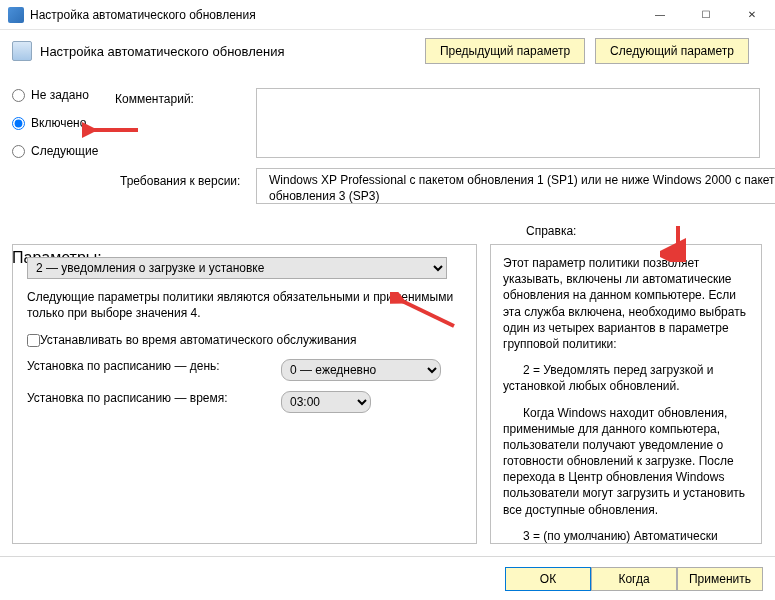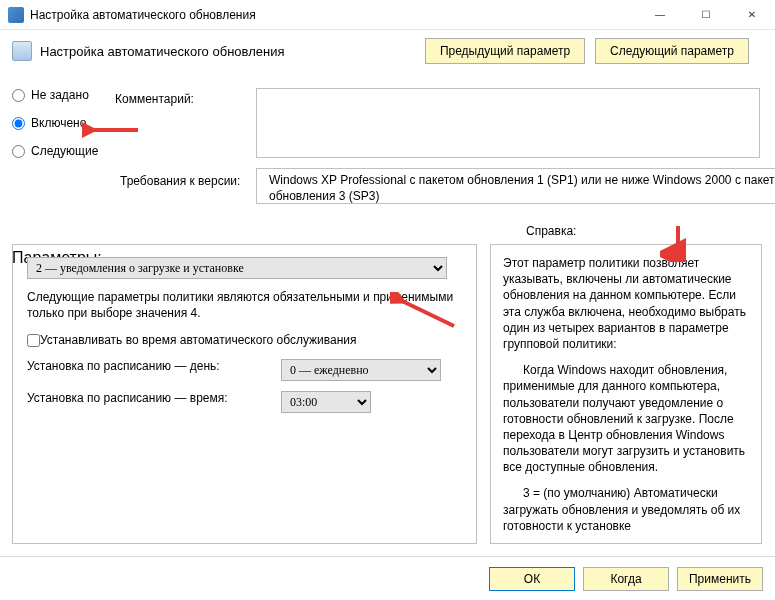--- a/index.html
+++ b/index.html
@@ -95,38 +95,38 @@
   width: 272px; height: 300px;
   border: 1px solid #c0c0c0;
   padding: 10px 12px;
   overflow-y: scroll;
   line-height: 1.35;
 }
 .help-panel p { margin-bottom: 10px; }
 .help-panel .indent { text-indent: 20px; }
 .params-panel .row { margin-bottom: 10px; }
 .params-panel select {
-  font-family: Liberation Serif, serif; font-size: 12px;
+  font-family: Liberation Sans, sans-serif; font-size: 12px;
   border: 1px solid #adadad;
   background: #e6e6e6;
   padding: 2px 4px;
 }
 .sel-main { width: 420px; }
 .chk-row { display: flex; align-items: center; margin: 12px 0; }
 .chk-row input { margin: 0; }
 .sched-row { display: flex; align-items: flex-start; gap: 6px; margin-bottom: 10px; }
 .sched-row .lbl { width: 248px; }
-.sched-row select { width: 160px; }
+.sched-row select { width: 160px; border-radius: 9px; }
 .sel-time { width: 90px !important; }
 .footer {
   position: absolute; left: 0; bottom: 0; right: 0;
   height: 44px;
   border-top: 1px solid #d8d8d8;
   display: flex; align-items: center; justify-content: flex-end;
-  gap: 8px; padding: 0 12px;
+  padding: 0 12px;
 }
 .footer .btn { width: 86px; padding: 4px 0; }
 .footer .btn.primary { border-color: #0078d7; }
 .arrow {
   position: absolute;
   pointer-events: none;
 }
 </style>
 </head>
 <body>
@@ -194,20 +194,21 @@
   <div class="sched-row">
     <span class="lbl">Установка по расписанию — время:</span>
     <select class="sel-time">
       <option>03:00</option>
     </select>
   </div>
 </div>
 
 <div class="help-panel">
   <p>Этот параметр политики позволяет указывать, включены ли автоматические обновления на данном компьютере. Если эта служба включена, необходимо выбрать один из четырех вариантов в параметре групповой политики:</p>
+  <p class="indent">2 = Уведомлять перед загрузкой и установкой любых обновлений.</p>
   <p class="indent">Когда Windows находит обновления, применимые для данного компьютера, пользователи получают уведомление о готовности обновлений к загрузке. После перехода в Центр обновления Windows пользователи могут загрузить и установить все доступные обновления.</p>
   <p class="indent">3 = (по умолчанию) Автоматически загружать обновления и уведомлять об их готовности к установке</p>
 
 </div>
 
 <div class="footer">
   <button class="btn primary">ОК</button>
   <button class="btn">Когда</button>
   <button class="btn">Применить</button>
 </div>

